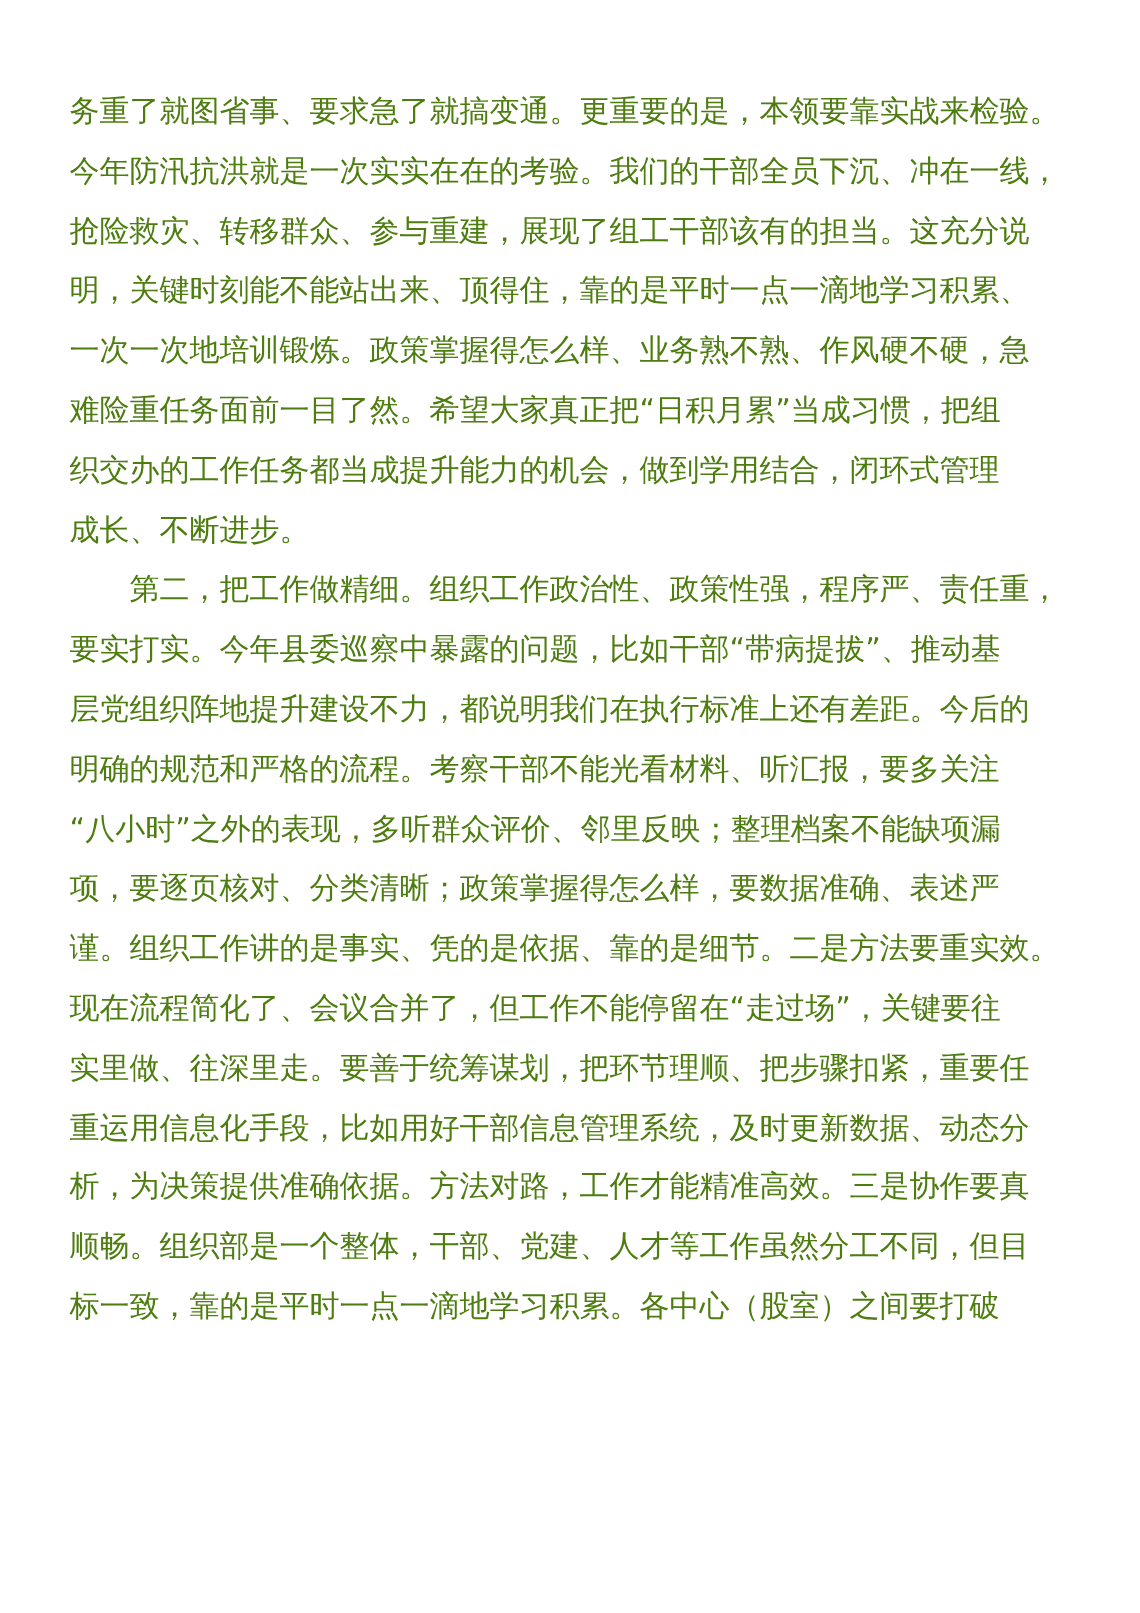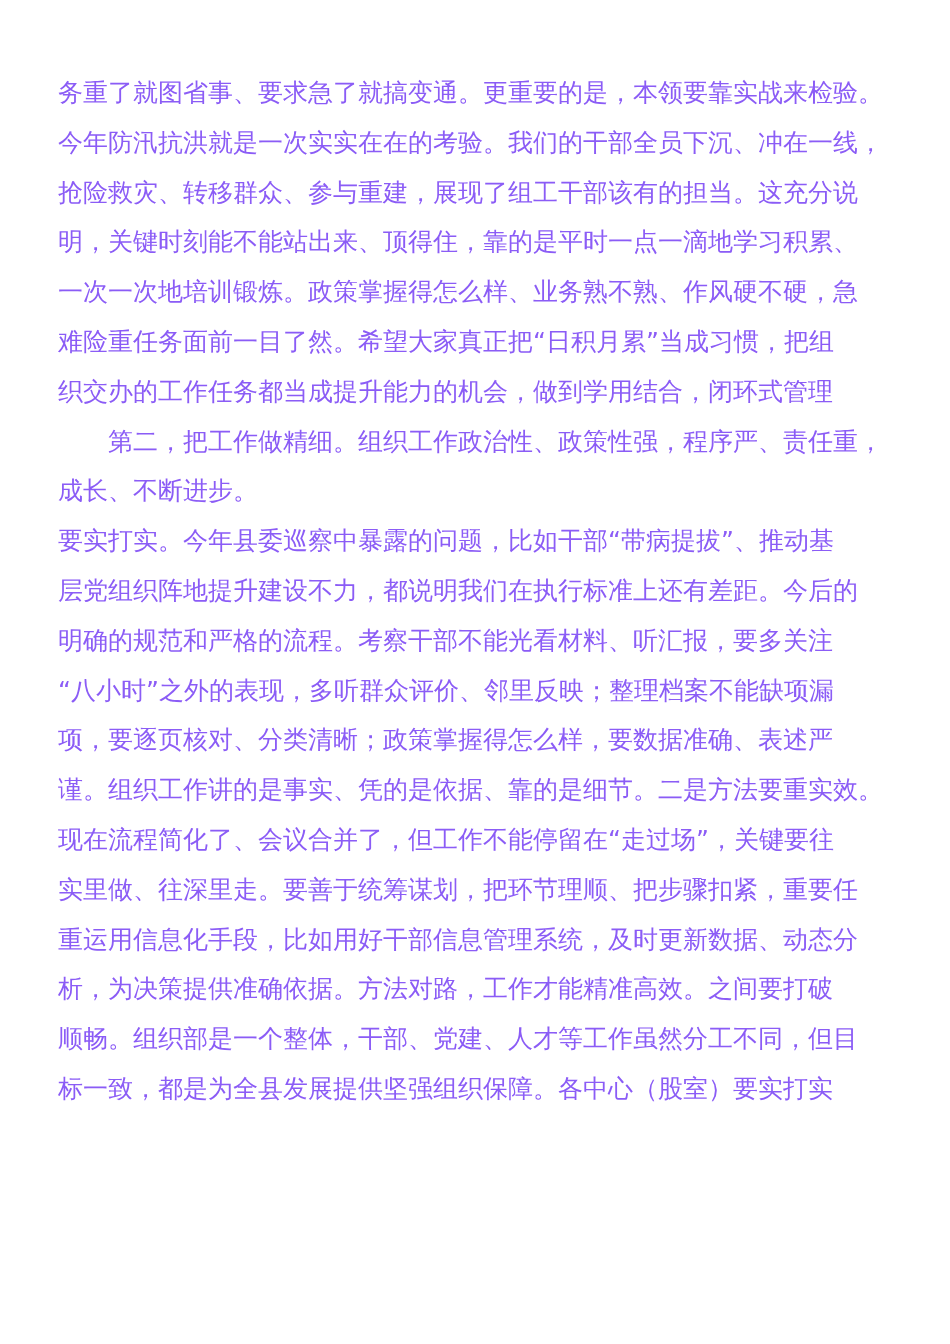--- a/index.html
+++ b/index.html
@@ -1,45 +1,45 @@
 <!DOCTYPE html>
 <html><head>
 <meta charset="utf-8">
 <style>
   html, body { margin: 0; padding: 0; background: #ffffff; }
   body { width: 950px; height: 1344px; overflow: hidden; position: relative; }
   .page {
     position: absolute; left: 58px; top: 68px; width: 842px;
     font-family: "DejaVu Sans", "Liberation Sans", sans-serif;
-    font-size: 25px; color: #8b5cf6;
+    font-size: 25px; color: #4d7c0f;
   }
   .line {
     height: 49.8px; line-height: 49.8px; white-space: nowrap;
     overflow: visible; letter-spacing: 0px;
   }
   .indent { padding-left: 50px; }
 </style>
 </head>
 <body>
 
 <div class="page">
   <div class="line">务重了就图省事、要求急了就搞变通。更重要的是，本领要靠实战来检验。</div>
   <div class="line">今年防汛抗洪就是一次实实在在的考验。我们的干部全员下沉、冲在一线，</div>
   <div class="line">抢险救灾、转移群众、参与重建，展现了组工干部该有的担当。这充分说</div>
   <div class="line">明，关键时刻能不能站出来、顶得住，靠的是平时一点一滴地学习积累、</div>
   <div class="line">一次一次地培训锻炼。政策掌握得怎么样、业务熟不熟、作风硬不硬，急</div>
   <div class="line">难险重任务面前一目了然。希望大家真正把“日积月累”当成习惯，把组</div>
   <div class="line">织交办的工作任务都当成提升能力的机会，做到学用结合，闭环式管理</div>
+  <div class="line">成长、不断进步。</div>
   <div class="line indent">第二，把工作做精细。组织工作政治性、政策性强，程序严、责任重，</div>
-  <div class="line">成长、不断进步。</div>
   <div class="line">要实打实。今年县委巡察中暴露的问题，比如干部“带病提拔”、推动基</div>
   <div class="line">层党组织阵地提升建设不力，都说明我们在执行标准上还有差距。今后的</div>
   <div class="line">明确的规范和严格的流程。考察干部不能光看材料、听汇报，要多关注</div>
   <div class="line">“八小时”之外的表现，多听群众评价、邻里反映；整理档案不能缺项漏</div>
   <div class="line">项，要逐页核对、分类清晰；政策掌握得怎么样，要数据准确、表述严</div>
   <div class="line">谨。组织工作讲的是事实、凭的是依据、靠的是细节。二是方法要重实效。</div>
   <div class="line">现在流程简化了、会议合并了，但工作不能停留在“走过场”，关键要往</div>
   <div class="line">实里做、往深里走。要善于统筹谋划，把环节理顺、把步骤扣紧，重要任</div>
   <div class="line">重运用信息化手段，比如用好干部信息管理系统，及时更新数据、动态分</div>
-  <div class="line">析，为决策提供准确依据。方法对路，工作才能精准高效。之间要打破</div>
+  <div class="line">析，为决策提供准确依据。方法对路，工作才能精准高效。三是协作要真</div>
   <div class="line">顺畅。组织部是一个整体，干部、党建、人才等工作虽然分工不同，但目</div>
-  <div class="line">标一致，都是为全县发展提供坚强组织保障。各中心（股室）要实打实</div>
+  <div class="line">标一致，靠的是平时一点一滴地学习积累。各中心（股室）之间要打破</div>
 </div>
 
 </body></html>

